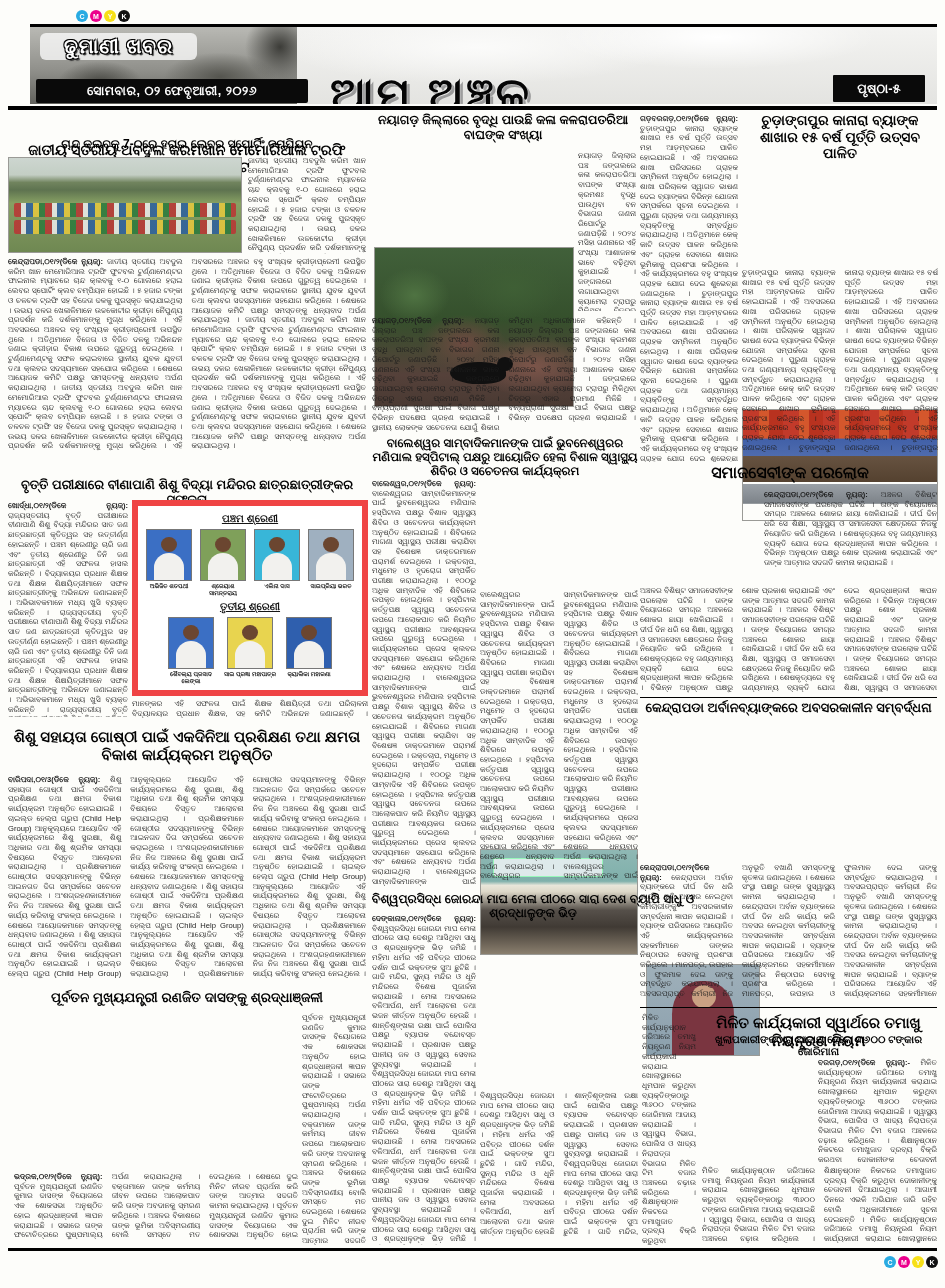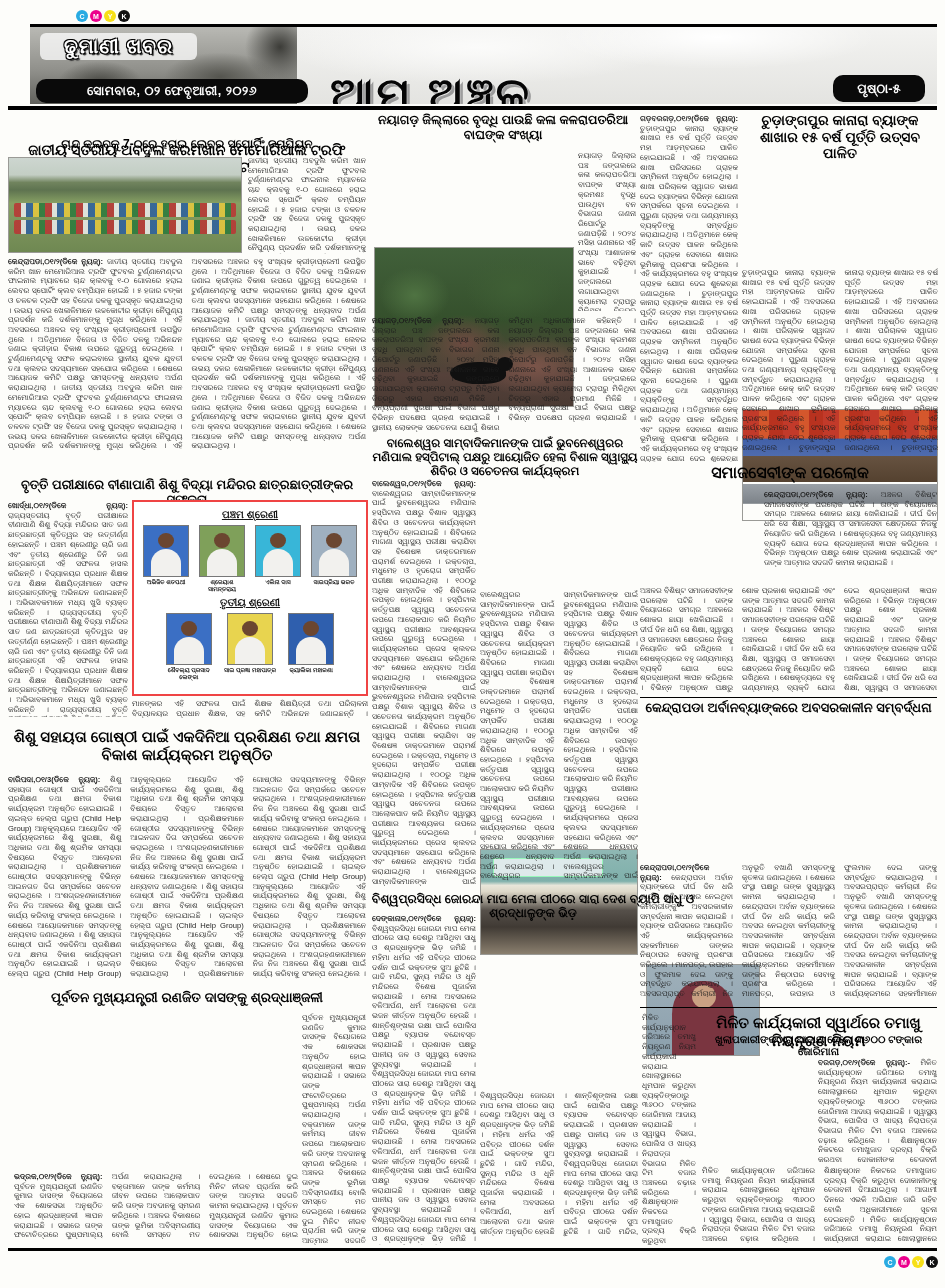--- a/index.html
+++ b/index.html
@@ -19,24 +19,24 @@
      linear-gradient(180deg,#b9b9b4 0%,#8f8f8a 55%,#5d5d58 100%);}
   .masthead .clouds{position:absolute;right:0;top:0;width:640px;height:80px;background:
      radial-gradient(200px 40px at 420px 10px,#ffffff 0%,rgba(255,255,255,0) 80%),
      radial-gradient(260px 50px at 180px 20px,#fbfbfa 0%,rgba(255,255,255,0) 75%),
      linear-gradient(180deg,#f3f3f1 0%,#e3e3e0 100%);}
   .nameplate{position:absolute;left:10px;top:6px;padding:2px 24px;background:rgba(255,255,255,.75);border-radius:6px;
      font-size:20px;font-weight:900;color:#fff;letter-spacing:1px;
      text-shadow:-1px -1px 0 #000,1px -1px 0 #000,-1px 1px 0 #000,1px 1px 0 #000,2px 2px 1px #333;}
   .nameplate .dot{position:absolute;width:10px;height:10px;border-radius:50%;background:#d42a1e;z-index:-1;}
   .datebar{position:absolute;left:6px;top:52px;width:272px;height:24px;background:#0a0a0a;color:#fff;
-     display:flex;align-items:center;justify-content:center;font-size:12.5px;font-weight:bold;letter-spacing:.5px;border-radius:10px;}
+     display:flex;align-items:center;justify-content:center;font-size:12.5px;font-weight:bold;letter-spacing:.5px;border-radius:2px;}
   .section-title{position:absolute;left:300px;top:40px;width:430px;text-align:left;font-size:46px;font-weight:900;color:#050505;
      text-shadow:0 0 2px #fff,3px 3px 0 #9a9a9a;letter-spacing:2px;}
-  .pagebox{position:absolute;right:12px;top:48px;width:92px;height:27px;background:#0a0a0a;border-radius:10px;color:#fff;
+  .pagebox{position:absolute;right:12px;top:48px;width:92px;height:27px;background:#0a0a0a;border-radius:1px;color:#fff;
      display:flex;align-items:center;justify-content:center;font-size:13px;font-weight:bold;}
   .rule{background:#000;}
   
   .headline{font-weight:bold;color:#000;text-align:center;line-height:1.18;font-family:"Liberation Sans","DejaVu Sans",sans-serif;}
   .subhead{font-weight:bold;color:#000;text-align:center;line-height:1.15;}
   .body-text{font-size:7.6px;line-height:9.7px;text-align:justify;overflow:hidden;color:#1d1d1d;}
   .cols2{column-count:2;column-gap:9px;}
   .cols3{column-count:3;column-gap:9px;}
   .dl{font-weight:bold;}
   .sep{background:#000;height:1px;}
@@ -59,21 +59,21 @@
      linear-gradient(180deg,#6e5a48 0%,#54412f 100%) 0 48%/100% 34% no-repeat,
      linear-gradient(180deg,#9aa0a6 0%,#7c8288 100%) 0 82%/100% 18% no-repeat;}
   .ph-health{background:
      linear-gradient(180deg,#8fb8b4 0%,#7fb0ab 30%,#e8e6da 34%,#ded9c9 40%,#56504a 58%,#403a34 74%,#8a7f6e 100%);}
   .ph-health .banner{position:absolute;left:8%;top:8%;width:70%;height:18%;background:#e8f0f2;border:1px solid #9fb;opacity:.9;}
   .ph-woman{background:linear-gradient(180deg,#9fb0ba 0%,#8ba0ad 100%);}
   .ph-woman .fig{position:absolute;left:22%;top:18%;width:56%;height:82%;background:#7a3540;border-radius:45% 45% 0 0;}
   .ph-woman .face{position:absolute;left:40%;top:22%;width:22%;height:26%;background:#caa183;border-radius:50%;}
   .watermark{position:absolute;color:#fff;font-size:6.5px;opacity:.9;}
   
-  .stu-box{border:2px solid #ef4444;background:#fff;padding:4px 4px;}
+  .stu-box{border:6px solid #ef4444;background:#fff;padding:4px 4px;}
   .stu-label{font-size:10.5px;font-weight:bold;text-align:center;text-decoration:underline;margin:2px 0 4px;}
   .stu-row{display:flex;justify-content:space-around;margin-bottom:3px;}
   .stu{width:52px;text-align:center;}
   .stu .pic{width:46px;height:52px;margin:0 auto;position:relative;border:1px solid #777;overflow:hidden;}
   .stu .pic .head{position:absolute;left:32%;top:14%;width:36%;height:30%;border-radius:50%;background:#6b4630;}
   .stu .pic .torso{position:absolute;left:16%;top:46%;width:68%;height:58%;border-radius:50% 50% 0 0;background:#f2f1ee;}
   .stu .nm{font-size:6px;line-height:7px;margin-top:2px;font-weight:bold;}
 </style>
 </head>
 <body>

